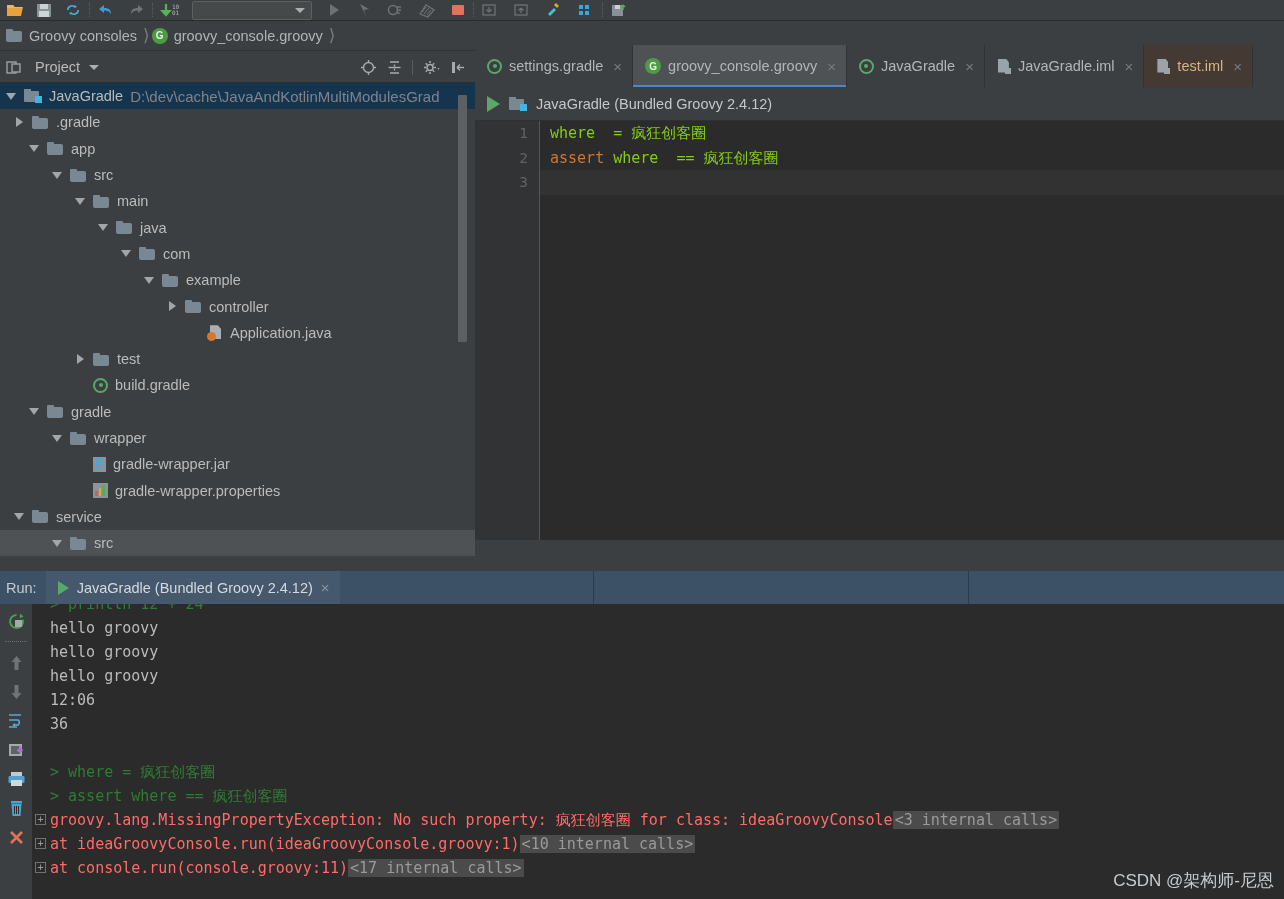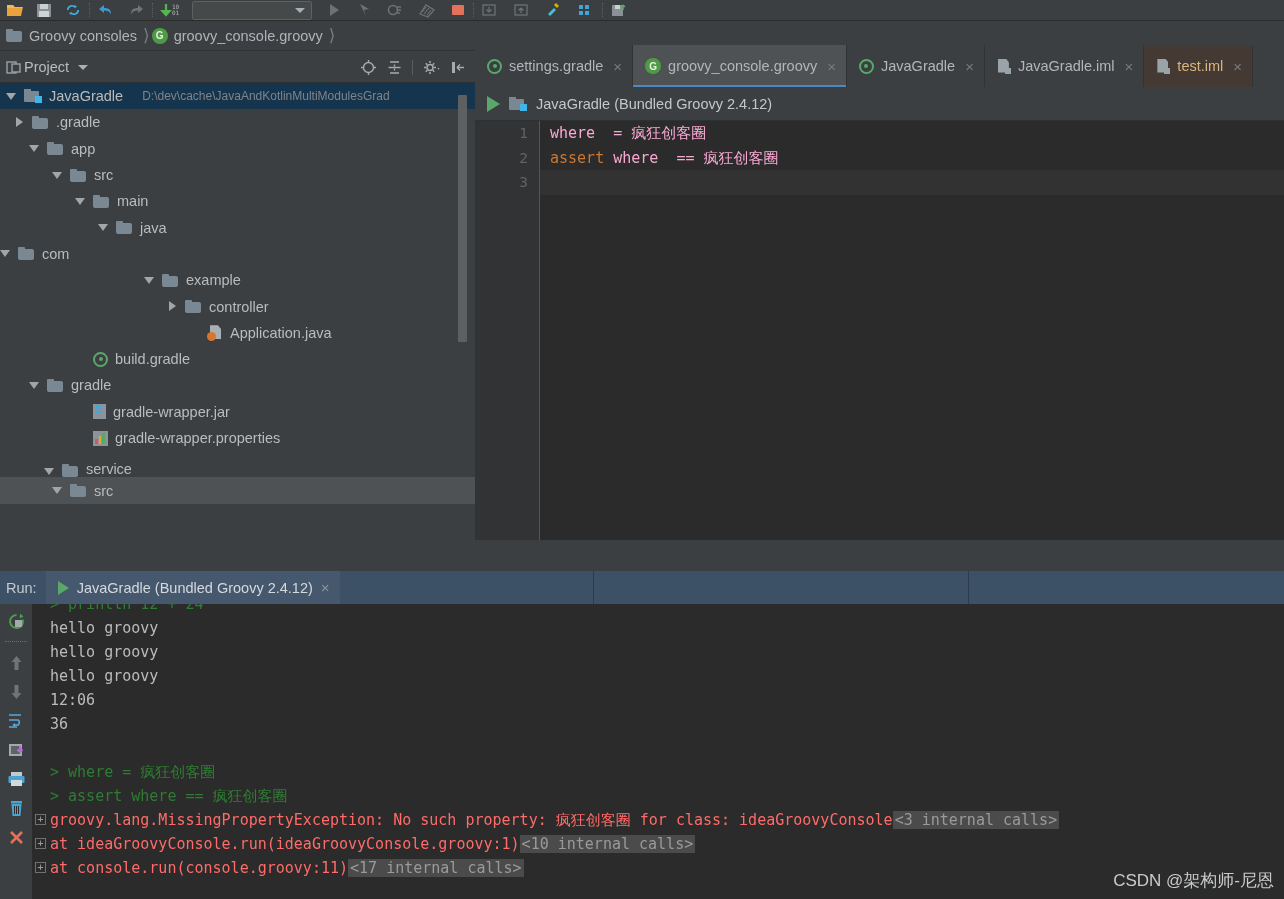--- a/index.html
+++ b/index.html
@@ -35,38 +35,38 @@
   .crumb { display: flex; align-items: center; height: 30px; color: #b0b4b8; font-size: 14.5px; }
   .crumb .lbl { margin-left: 6px; }
   .crumb-arrow { color: #7a7d80; margin: 0 2px 0 6px; font-size: 17px; font-weight: 300; }
 
   
   .proj-header {
     position: absolute; left: 0; top: 52px; width: 475px; height: 31px;
     background: #3c3f41; display: flex; align-items: center; padding: 0 8px 0 6px;
     border-bottom: 1px solid #2e3133;
   }
-  .proj-title { color: #bbbbbb; font-size: 14.5px; margin-left: 2px; }
+  .proj-title { color: #bbbbbb; font-size: 14.5px; margin-left: 13px; }
   .proj-caret { margin-left: 9px; width: 0; height: 0;
     border-left: 5px solid transparent; border-right: 5px solid transparent; border-top: 5px solid #a9b0b3; }
   .proj-tools { margin-left: auto; display: flex; align-items: center; gap: 9px; }
 
   
   .tree {
     position: absolute; left: 0; top: 83px; width: 475px; height: 483px;
     background: #3c3f41; overflow: hidden;
   }
   .row { position: relative; height: 26.3px; display: flex; align-items: center; white-space: nowrap; }
   .row.sel { background: #15344d; }
   .row.hov { background: #4e5254; }
   .twisty { width: 11px; height: 11px; position: relative; flex: 0 0 11px; }
   .tw-r { width: 0; height: 0; border-top: 5px solid transparent; border-bottom: 5px solid transparent; border-left: 7px solid #a2a6a8; position: absolute; left: 2px; top: 0; }
   .tw-d { width: 0; height: 0; border-left: 5px solid transparent; border-right: 5px solid transparent; border-top: 7px solid #a2a6a8; position: absolute; left: 0; top: 2px; }
   .node-label { color: #bbbbbb; font-size: 14.5px; margin-left: 7px; }
-  .node-path { color: #80848a; font-size: 12px; margin-left: 19px; }
+  .node-path { color: #80848a; font-size: 15px; margin-left: 7px; }
   .ico { flex: 0 0 auto; display: inline-flex; align-items: center; }
 
   
   .folder { width: 17px; height: 13px; position: relative; }
   .folder:before { content:""; position:absolute; left:0; top:2px; width:16px; height:11px; background:#7a8894; border-radius:1px 2px 2px 2px; }
   .folder:after { content:""; position:absolute; left:0; top:0px; width:7px; height:3px; background:#7a8894; border-radius:1px 1px 0 0; }
 
   
   .modico { width: 18px; height: 14px; position: relative; }
   .modico:before { content:""; position:absolute; left:0; top:2px; width:15px; height:11px; background:#7a8894; border-radius:1px; }
@@ -131,21 +131,21 @@
     background: #2b2b2b;
   }
   .gutter { position: absolute; left: 0; top: 0; width: 65px; height: 419px; background: #313335; }
   .gutter .ln { text-align: right; padding-right: 12px; color: #606366; font-size: 14.5px;
     font-family: "DejaVu Sans Mono", monospace; height: 24.5px; line-height: 24.5px; }
   .code-area { position: absolute; left: 65px; top: 0; right: 0; bottom: 0; background: #2b2b2b; }
   .cline { height: 24.5px; line-height: 24.5px; padding-left: 10px; font-size: 15px;
     font-family: "DejaVu Sans Mono", monospace; white-space: pre; color: #a9b7c6; }
   .cline.cur { background: #323232; }
   .kw { color: #cc7832; }
-  .cn { color: #f9a8d4; }
+  .cn { color: #84cc16; }
   .editor-edge { position: absolute; left: 64px; top: 0; width: 1px; height: 419px; background: #555; }
   .editor-bot { position: absolute; left: 475px; top: 540px; width: 809px; height: 26px; background: #3c3f41; }
 
   
   .splitter { position: absolute; left: 0; top: 566px; width: 1284px; height: 5px; background: #3c3f41; }
 
   
   .runpanel { position: absolute; left: 0; top: 571px; width: 1284px; height: 328px; background: #0369a1; }
   .run-tabbar { position: absolute; left: 0; top: 0; width: 1284px; height: 33px; background: #3c5066; display: flex; align-items: center; }
   .run-label { color: #c6cbd0; font-size: 14.5px; padding: 0 9px 0 6px; }
@@ -399,21 +399,21 @@
         <div class="row" style="padding-left: 98px;">
           <span class="twisty">
             <span class="tw-d"></span>
           </span>
           <span style="width: 7px; flex: 0 0 7px;"></span>
           <span class="ico">
             <span class="folder"></span>
           </span>
           <span class="node-label">java</span>
         </div>
-        <div class="row" style="">
+        <div class="row" style="padding-left: 121px;">
           <span class="twisty">
             <span class="tw-d"></span>
           </span>
           <span style="width: 7px; flex: 0 0 7px;"></span>
           <span class="ico">
             <span class="folder"></span>
           </span>
           <span class="node-label">com</span>
         </div>
         <div class="row" style="padding-left: 144px;">
@@ -440,38 +440,58 @@
           <span class="twisty"></span>
           <span style="width: 7px; flex: 0 0 7px;"></span>
           <span class="ico">
             <span class="javaico">
               <i></i>
             </span>
           </span>
           <span class="node-label">Application.java</span>
         </div>
         <div class="row" style="padding-left: 75px;">
+          <span class="twisty">
+            <span class="tw-r"></span>
+          </span>
+          <span style="width: 7px; flex: 0 0 7px;"></span>
+          <span class="ico">
+            <span class="folder"></span>
+          </span>
+          <span class="node-label">test</span>
+        </div>
+        <div class="row" style="padding-left: 75px;">
           <span class="twisty"></span>
           <span style="width: 7px; flex: 0 0 7px;"></span>
           <span class="ico">
             <span class="gradleico">
               <i></i>
             </span>
           </span>
           <span class="node-label">build.gradle</span>
         </div>
         <div class="row" style="padding-left: 29px;">
           <span class="twisty">
             <span class="tw-d"></span>
           </span>
           <span style="width: 7px; flex: 0 0 7px;"></span>
           <span class="ico">
             <span class="folder"></span>
           </span>
           <span class="node-label">gradle</span>
+        </div>
+        <div class="row" style="padding-left: 52px;">
+          <span class="twisty">
+            <span class="tw-d"></span>
+          </span>
+          <span style="width: 7px; flex: 0 0 7px;"></span>
+          <span class="ico">
+            <span class="folder"></span>
+          </span>
+          <span class="node-label">wrapper</span>
         </div>
         <div class="row" style="padding-left: 75px;">
           <span class="twisty"></span>
           <span style="width: 7px; flex: 0 0 7px;"></span>
           <span class="ico">
             <span class="jarico">
               <i></i>
             </span>
           </span>
           <span class="node-label">gradle-wrapper.jar</span>
@@ -481,21 +501,21 @@
           <span style="width: 7px; flex: 0 0 7px;"></span>
           <span class="ico">
             <span class="propico">
               <b></b>
               <b></b>
               <b></b>
             </span>
           </span>
           <span class="node-label">gradle-wrapper.properties</span>
         </div>
-        <div class="row" style="padding-left: 44px; align-items: flex-end;">
+        <div class="row" style="padding-left: 14px;">
           <span class="twisty">
             <span class="tw-d"></span>
           </span>
           <span style="width: 7px; flex: 0 0 7px;"></span>
           <span class="ico">
             <span class="folder"></span>
           </span>
           <span class="node-label">service</span>
         </div>
         <div class="row hov" style="padding-left: 52px;">

